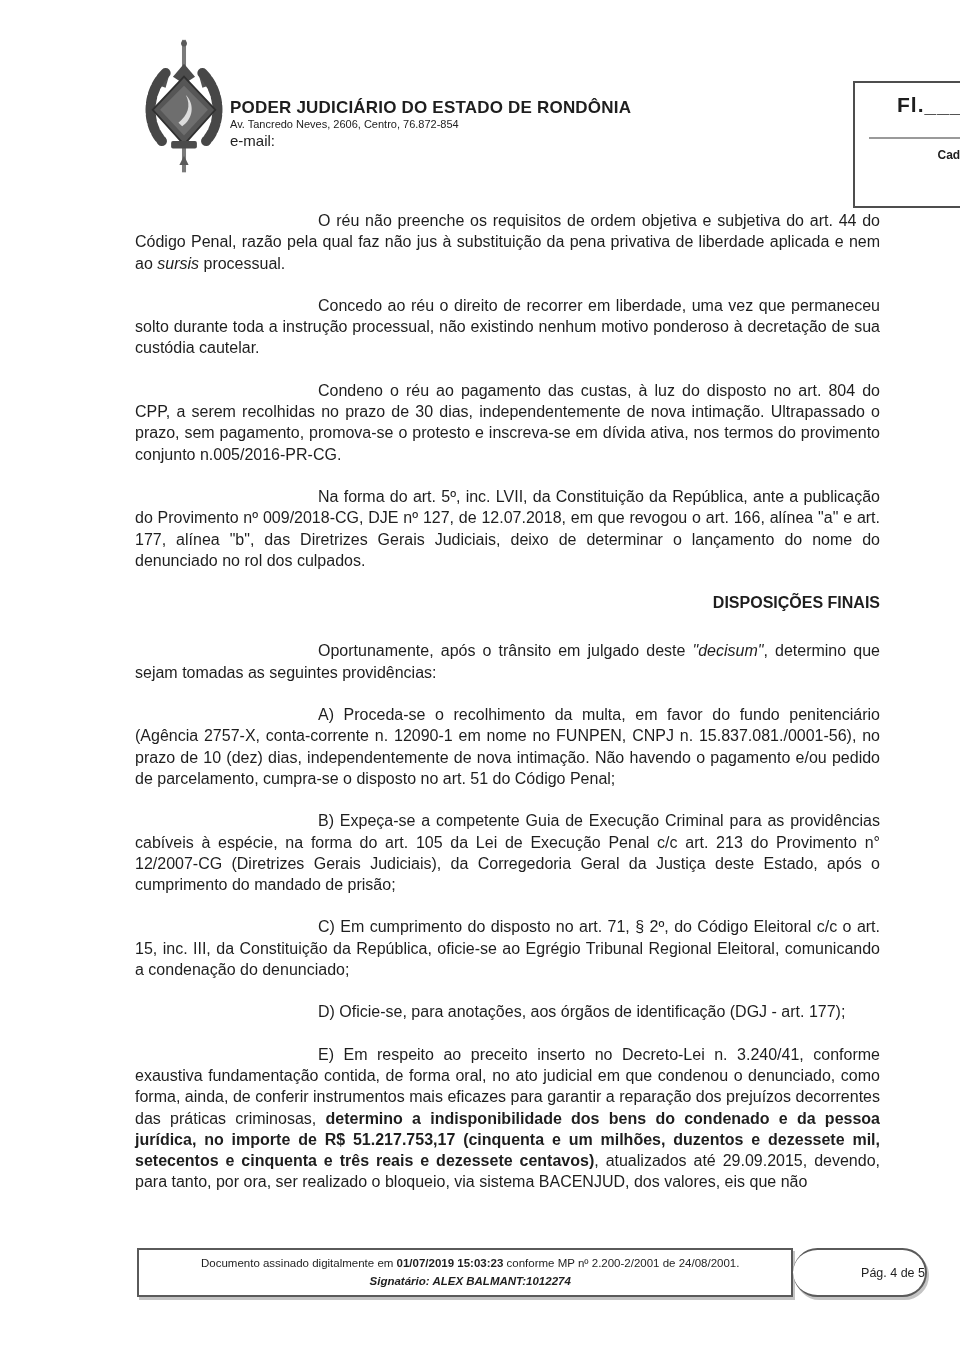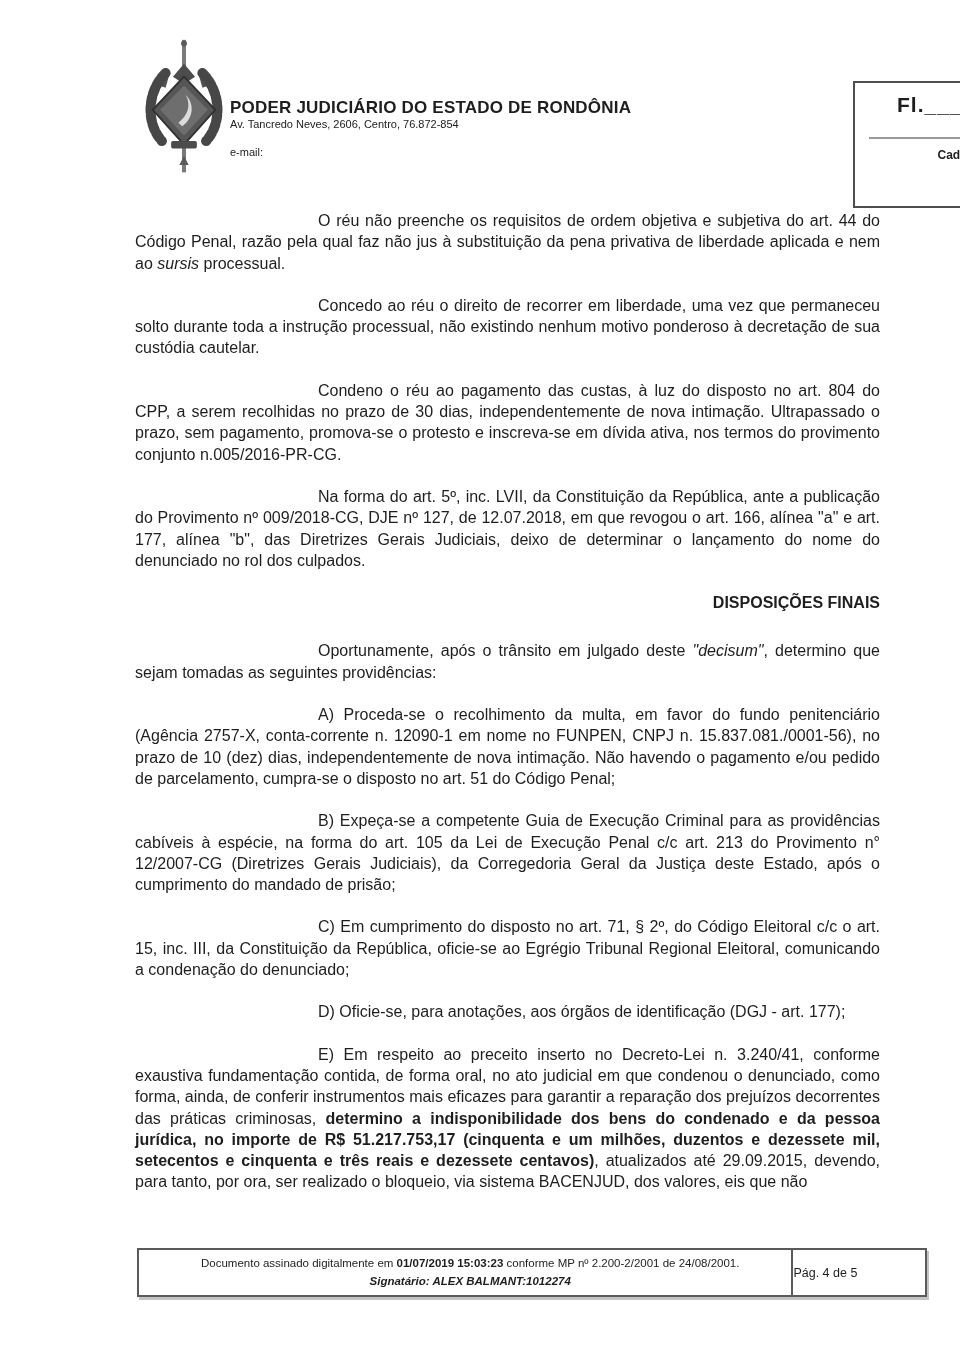--- a/index.html
+++ b/index.html
@@ -15,21 +15,21 @@
     overflow: hidden;
   }
 
   
   .header { position: absolute; top: 38px; left: 138px; right: 50px; height: 135px; }
   .logo { position: absolute; left: 0; top: 0; width: 92px; height: 138px; }
   .header-text { position: absolute; left: 92px; top: 60px; width: 500px; }
   .org-name   { font-size: 17px; font-weight: bold; letter-spacing: 0.2px; }
   .city-name  { font-size: 17px; font-weight: bold; margin-top: 3px; }
   .address    { font-size: 11px; color: #222; }
-  .email      { font-size: 11px; margin-top: 16px; color: #222; }
+  .email      { font-size: 15px; margin-top: 2px; color: #222; }
 
   .fl-box {
     position: absolute; top: 43px; left: 715px; width: 195px; height: 127px;
     border: 2px solid #4e4e4e; background: #fff;
   }
   .fl-label { margin: 10px 0 0 42px; font-size: 21px; font-weight: bold; letter-spacing: 1px; }
   .fl-divider { margin: 20px 14px 0 14px; border-bottom: 2px solid #9a9a9a; }
   .cad-label { text-align: center; font-size: 12px; font-weight: bold; margin-top: 9px; }
 
   
@@ -47,22 +47,23 @@
   .footer-cell {
     border: 2px solid #5a5a5a; background: #fff;
     box-shadow: 2px 3px 0 #c4c4c4;
   }
   .footer-main {
     width: 668px; padding: 4px 6px 5px 16px;
     font-size: 11.5px; line-height: 18px; text-align: center;
   }
   .footer-page {
     width: 136px; margin-left: 0px; border-left: none;
-    display: flex; align-items: center; justify-content: flex-start;
+    display: flex; align-items: center; justify-content: flex-end;
     font-size: 12.5px;
+    border-radius: 31px;
   }
 </style>
 </head>
 <body>
 
 <div class="page">
 
   <div class="header">
 
     <svg class="logo" viewBox="0 0 100 150" xmlns="http://www.w3.org/2000/svg">

